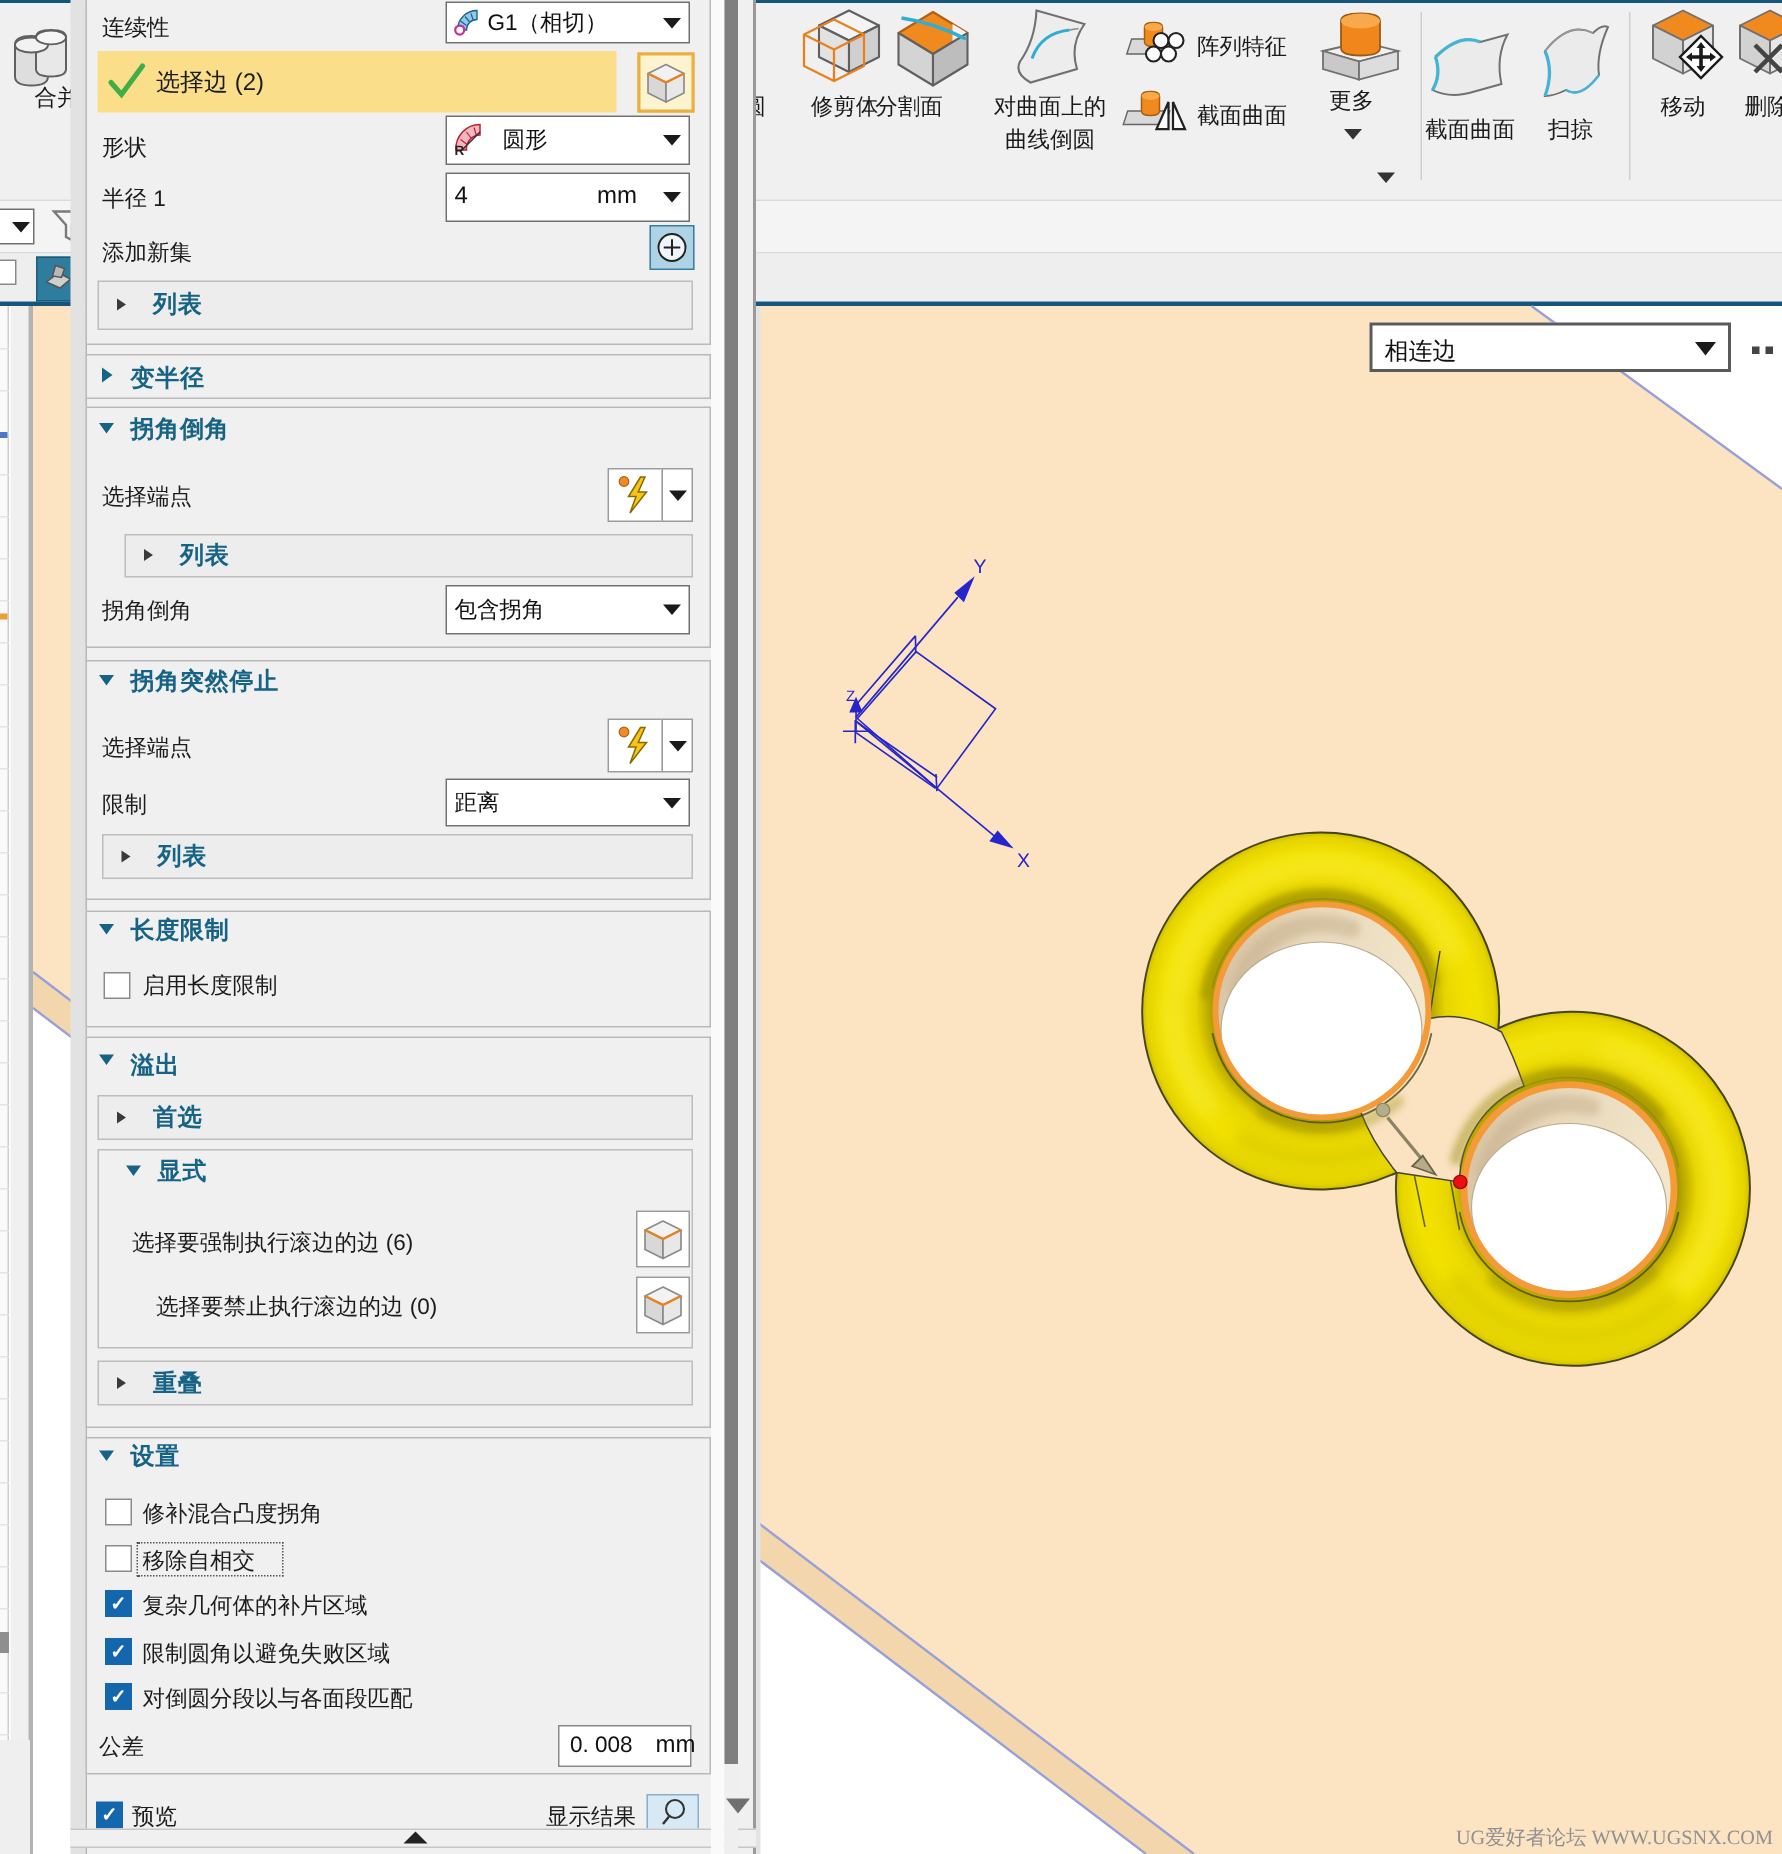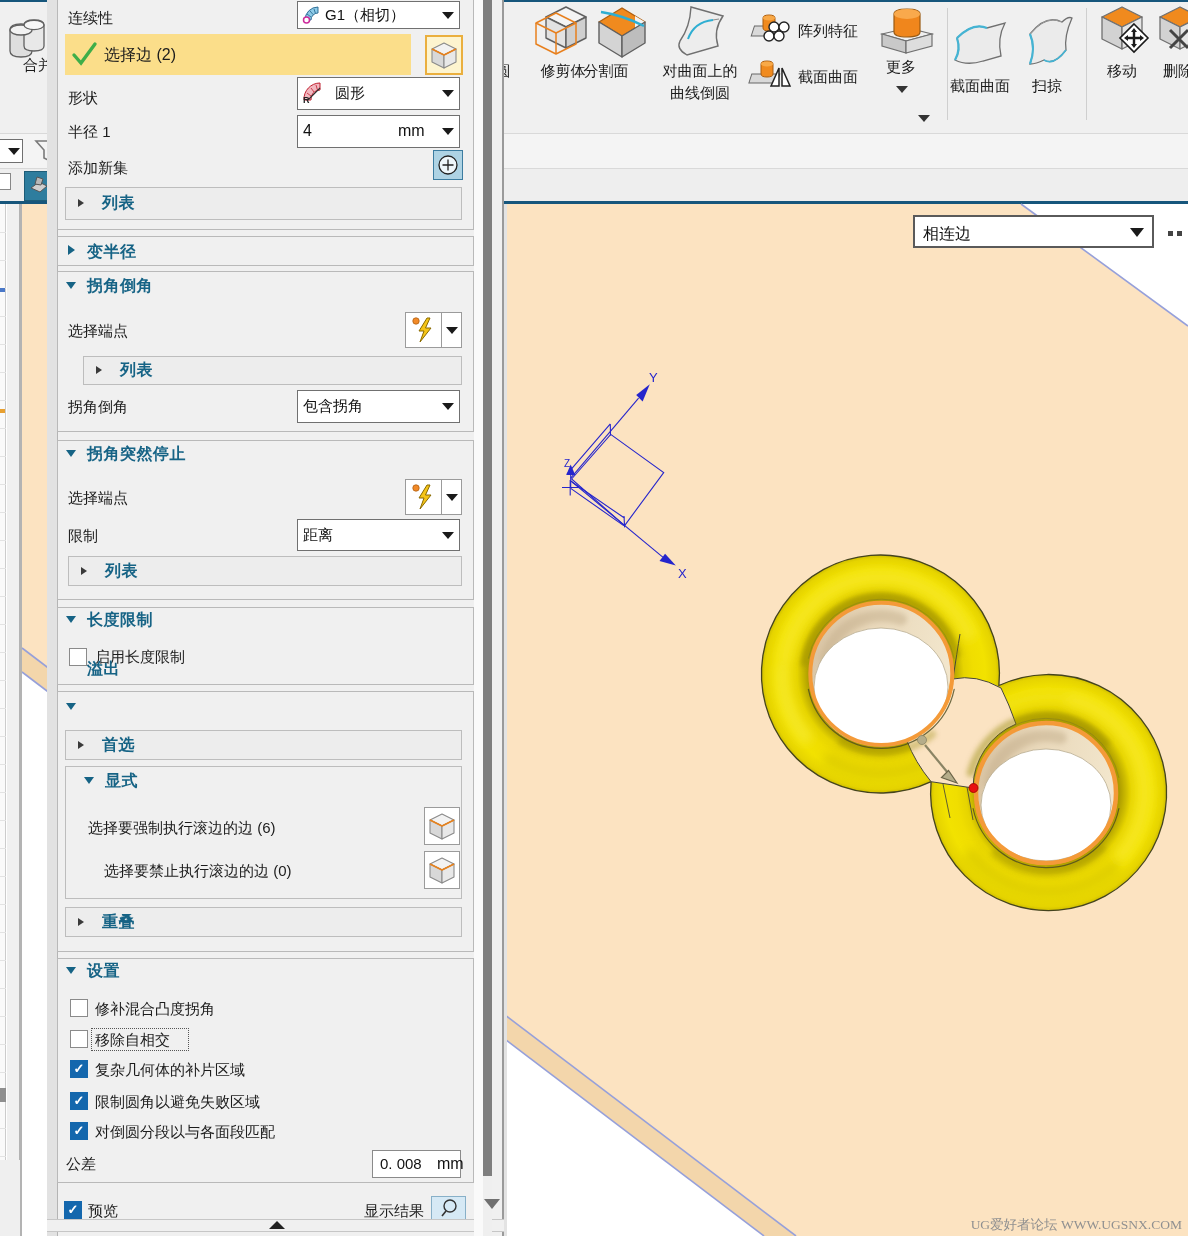--- a/index.html
+++ b/index.html
@@ -368,21 +368,21 @@
       <div class="ddtxt" style="left:303px;top:526px">距离</div>
       <div class="darr" style="left:442px;top:532px"></div>
       <div class="bar" style="left:68px;top:556px;width:394px;height:30px"></div>
       <div class="btri" style="left:81px;top:567px"></div>
       <div class="hdr" style="left:105px;top:561px">列表</div>
       <div class="tri-d" style="left:66px;top:616px"></div>
       <div class="hdr" style="left:87px;top:610px">长度限制</div>
       <div class="cb" style="left:69px;top:648px"></div>
       <div class="lbl" style="left:95px;top:648px">启用长度限制</div>
       <div class="tri-d" style="left:66px;top:703px"></div>
-      <div class="hdr" style="left:87px;top:659px">溢出</div>
+      <div class="hdr" style="left:87px;top:700px">溢出</div>
       <div class="bar" style="left:65px;top:730px;width:397px;height:30px"></div>
       <div class="btri" style="left:78px;top:741px"></div>
       <div class="hdr" style="left:102px;top:735px">首选</div>
       <div class="abs" style="left:65px;top:766px;width:397px;height:133px;border:1px solid #bdbdbd"></div>
       <div class="tri-d" style="left:84px;top:777px"></div>
       <div class="hdr" style="left:105px;top:771px">显式</div>
       <div class="lbl" style="left:88px;top:819px">选择要强制执行滚边的边 (6)</div>
       <div class="btn" style="left:424px;top:807px;width:36px;height:38px;border-color:#9b9b9b;background:#fff"></div>
       <svg class="abs" style="left:424px;top:807px" width="36" height="38" viewBox="0 0 36 38">
 <g stroke="#8a8a8a" stroke-width="1.1" stroke-linejoin="round" transform="translate(5.0,6.0)">

